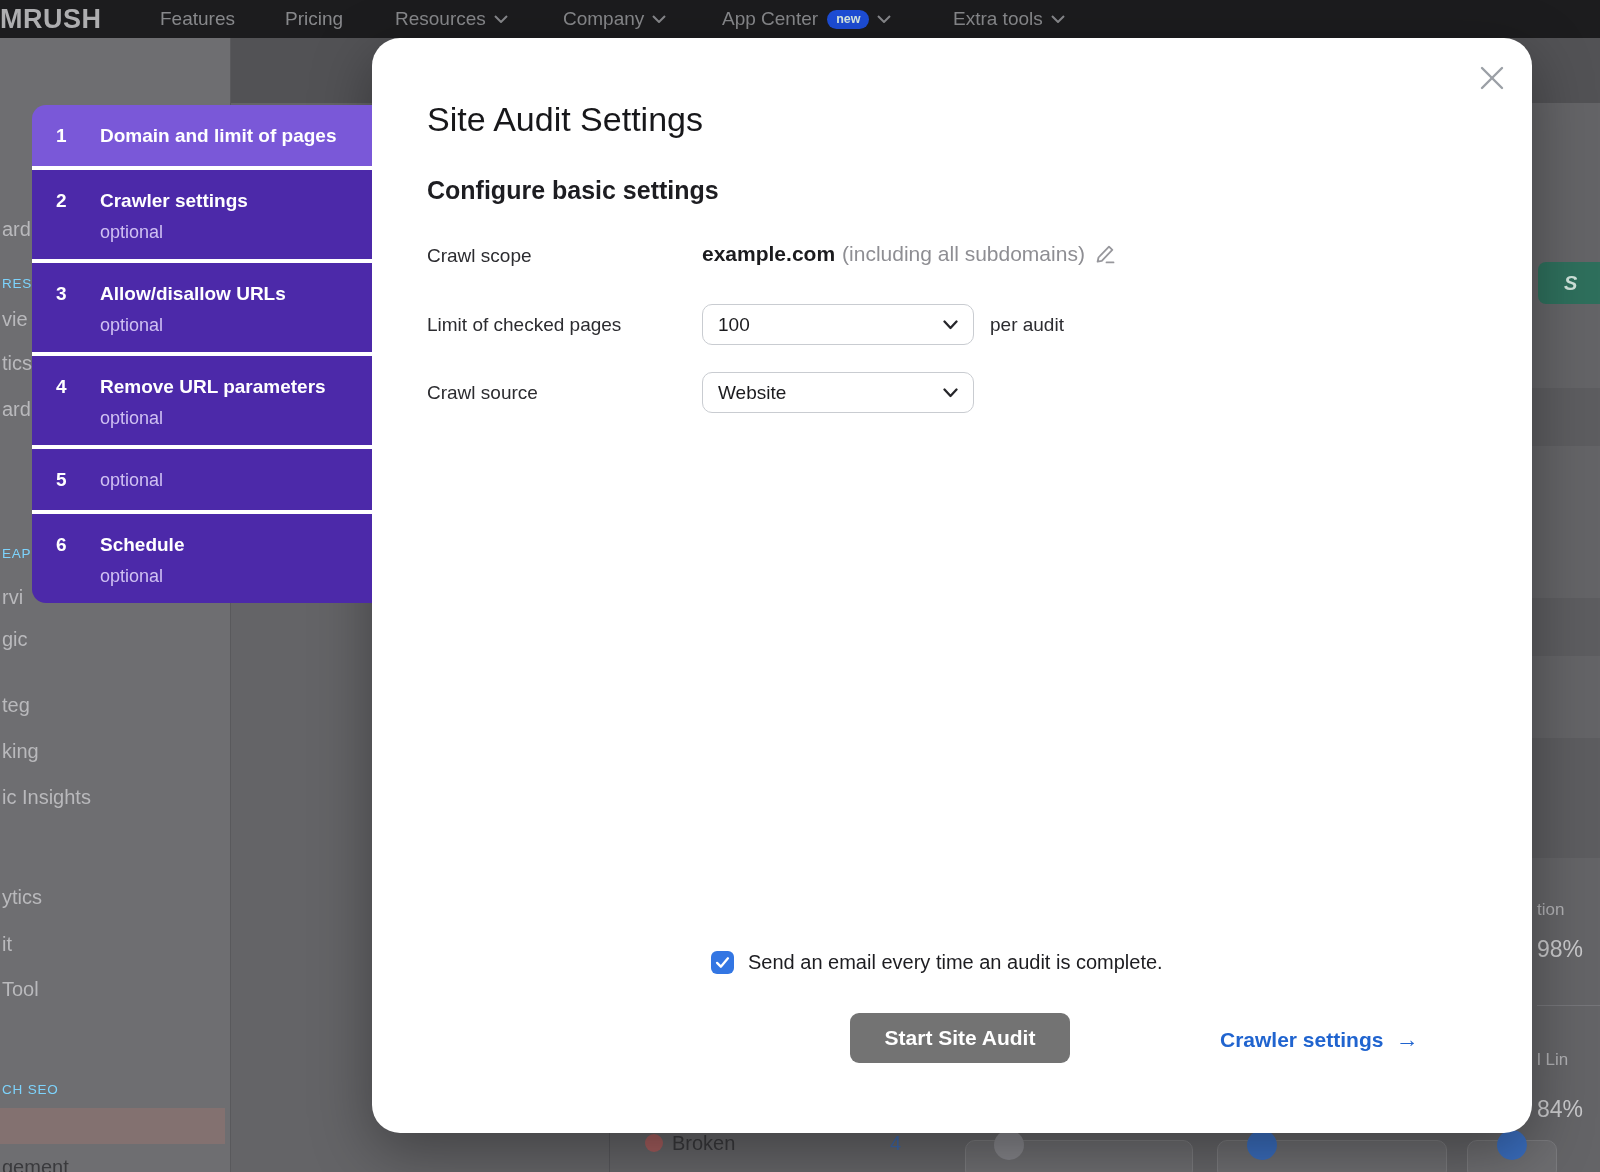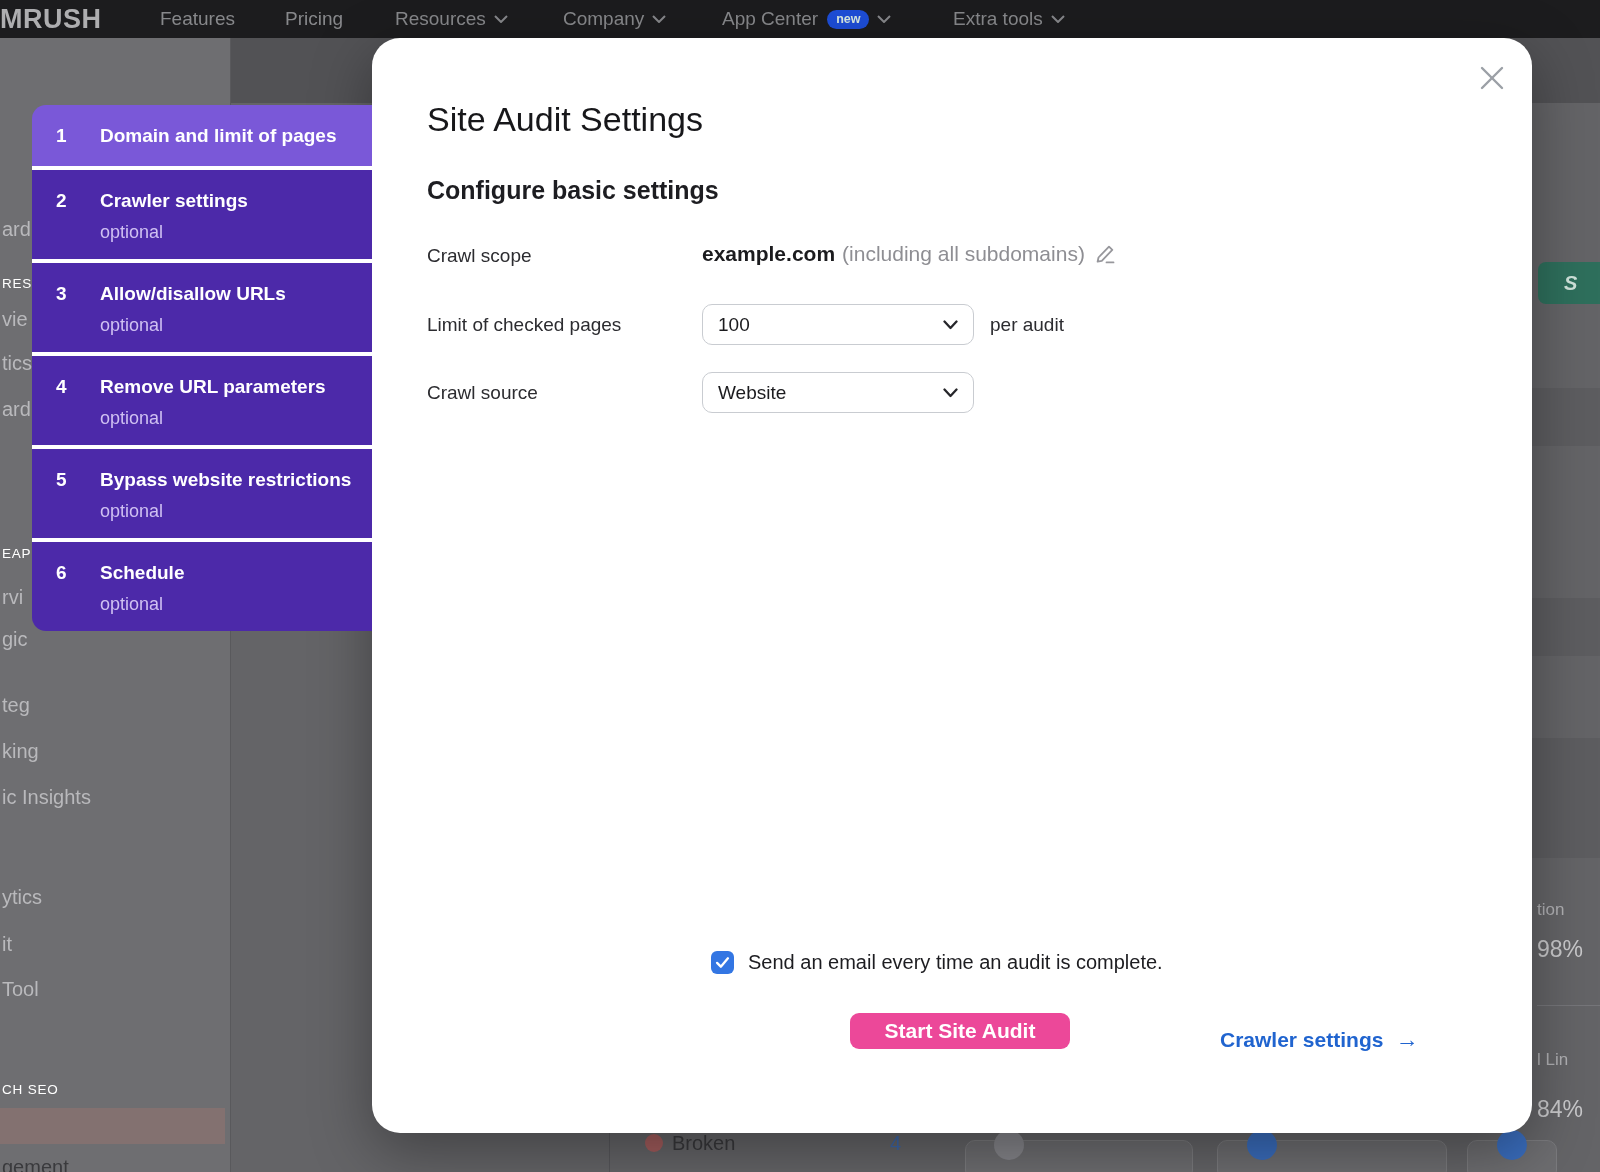--- a/index.html
+++ b/index.html
@@ -16,21 +16,21 @@
   .nav-item svg { margin-left:8px; }
   .badge { margin-left:9px; background:#1d4ed8; color:#d8eae2; font-size:12.5px; font-weight:700;
            padding:2px 9px 3px; border-radius:10px; }
 
   
   .backdrop { position:absolute; inset:38px 0 0 0; background:#646467; z-index:1; }
   .bg-sidebar { position:absolute; left:0; top:0; width:230px; height:1134px; background:#6e6e71; }
   .bg-divider-v { position:absolute; left:230px; top:0; width:1px; height:1134px; background:#59595c; }
   .bg-toolbar { position:absolute; left:231px; top:0; width:1369px; height:65px; background:#525255; }
   .frag { position:absolute; left:2px; white-space:nowrap; color:#b9b9bc; font-size:20px; }
-  .frag.header { color:#ffffff; font-size:13.5px; letter-spacing:.8px; }
+  .frag.header { color:#7dd3fc; font-size:13.5px; letter-spacing:.8px; }
   .frag.dark { color:#3a3a3d; }
   .bg-highlight { position:absolute; left:0; top:1070px; width:225px; height:36px; background:#837170; }
   .bg-strip { position:absolute; left:1532px; width:68px; background:#5d5d60; }
   .bg-btn-green { position:absolute; left:1538px; top:224px; width:62px; height:42px; background:#2e6f5c;
                   border-radius:8px 0 0 8px; color:#cfe2da; font-size:20px; font-weight:700; font-style:italic;
                   display:flex; align-items:center; padding-left:26px; }
   .rfrag { position:absolute; left:1537px; white-space:nowrap; color:#b0b0b3; font-size:17px; }
   .rfrag.pct { color:#c9c9cb; font-size:23px; }
   .bg-hr { position:absolute; left:1537px; top:967px; width:63px; height:1px; background:#76767a; }
   .bg-divider-b { position:absolute; left:609px; top:1095px; width:1px; height:39px; background:#56565a; }
@@ -63,21 +63,21 @@
   .scope-note { color:#8e8e93; margin-left:7px; }
   .edit-btn { background:none; border:none; margin-left:9px; cursor:pointer; display:flex; }
   .select { position:absolute; left:330px; width:272px; height:41px; border:1.5px solid #c9ccd1; border-radius:10px;
             background:#fff; display:flex; align-items:center; justify-content:space-between;
             padding:0 15px; font-size:19px; color:#1b1b1e; cursor:pointer; }
   .suffix { position:absolute; left:618px; font-size:19px; color:#2c2c30; }
   .email-row { position:absolute; left:339px; top:913px; display:flex; align-items:center; }
   .checkbox { width:23px; height:23px; border-radius:6px; background:#3376e3; border:none; cursor:pointer;
               display:flex; align-items:center; justify-content:center; flex:0 0 23px; }
   .email-label { margin-left:14px; font-size:20px; color:#1d1d21; }
-  .start-btn { position:absolute; left:478px; top:975px; width:220px; height:36px; background:#ec4899; color:#ffffff;
+  .start-btn { position:absolute; left:478px; top:975px; width:220px; height:50px; background:#737373; color:#ffffff;
                border:none; border-radius:9px; font-size:21px; font-weight:700; cursor:pointer;
                font-family:"Liberation Sans", sans-serif; }
   .next-link { position:absolute; left:848px; top:988px; display:flex; align-items:center; text-decoration:none;
                color:#2064cf; font-size:21px; font-weight:700; cursor:pointer; }
   .next-link .arrow { margin-left:12px; font-size:23px; font-weight:400; }
 </style>
 </head>
 <body>
 
 <div class="screen">
@@ -186,21 +186,20 @@
     <div class="step">
       <span class="num">4</span>
       <div>
           <div class="title">Remove URL parameters</div>
            <div class="opt">optional</div>
         </div>
     </div>
     <div class="step">
       <span class="num">5</span>
       <div>
-          <div class="title">Bypass website restrictions</div>
            <div class="opt">optional</div>
         </div>
     </div>
     <div class="step">
       <span class="num">6</span>
       <div>
           <div class="title">Schedule</div>
            <div class="opt">optional</div>
         </div>
     </div>

